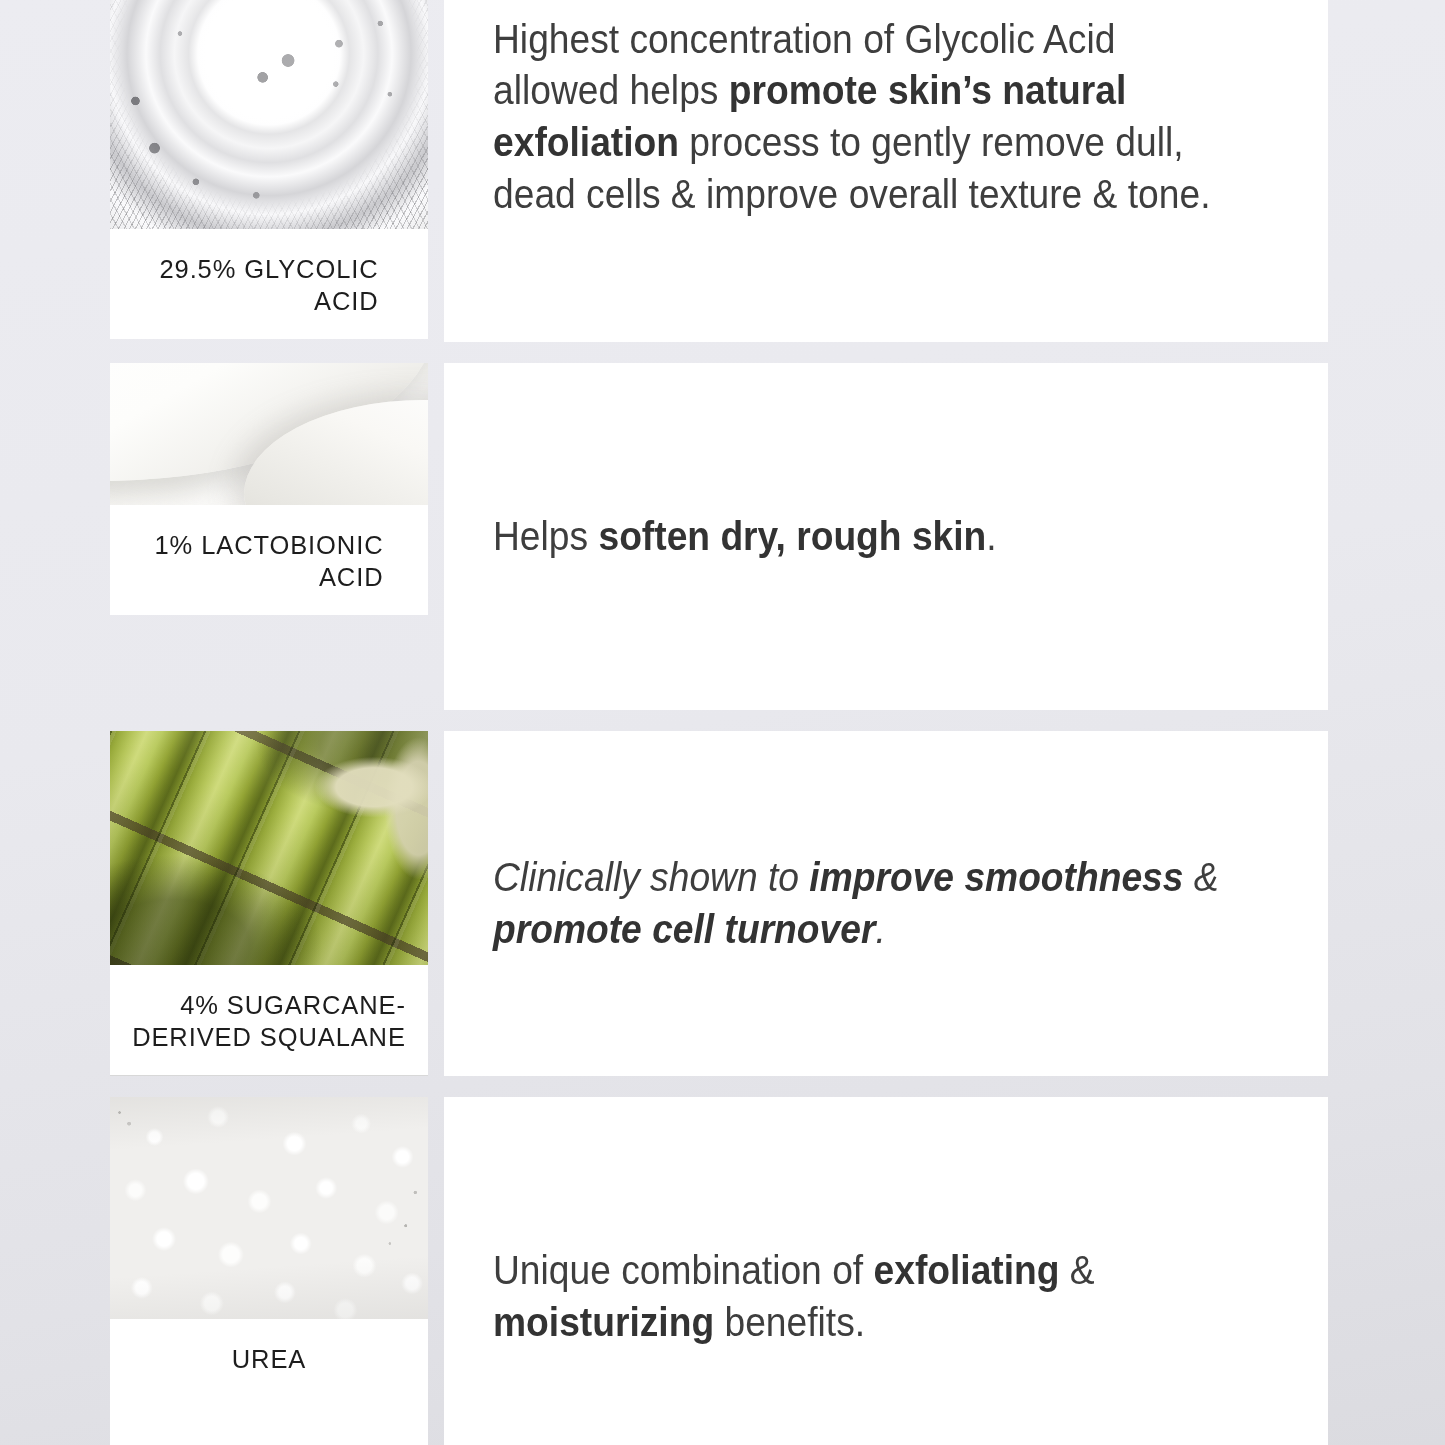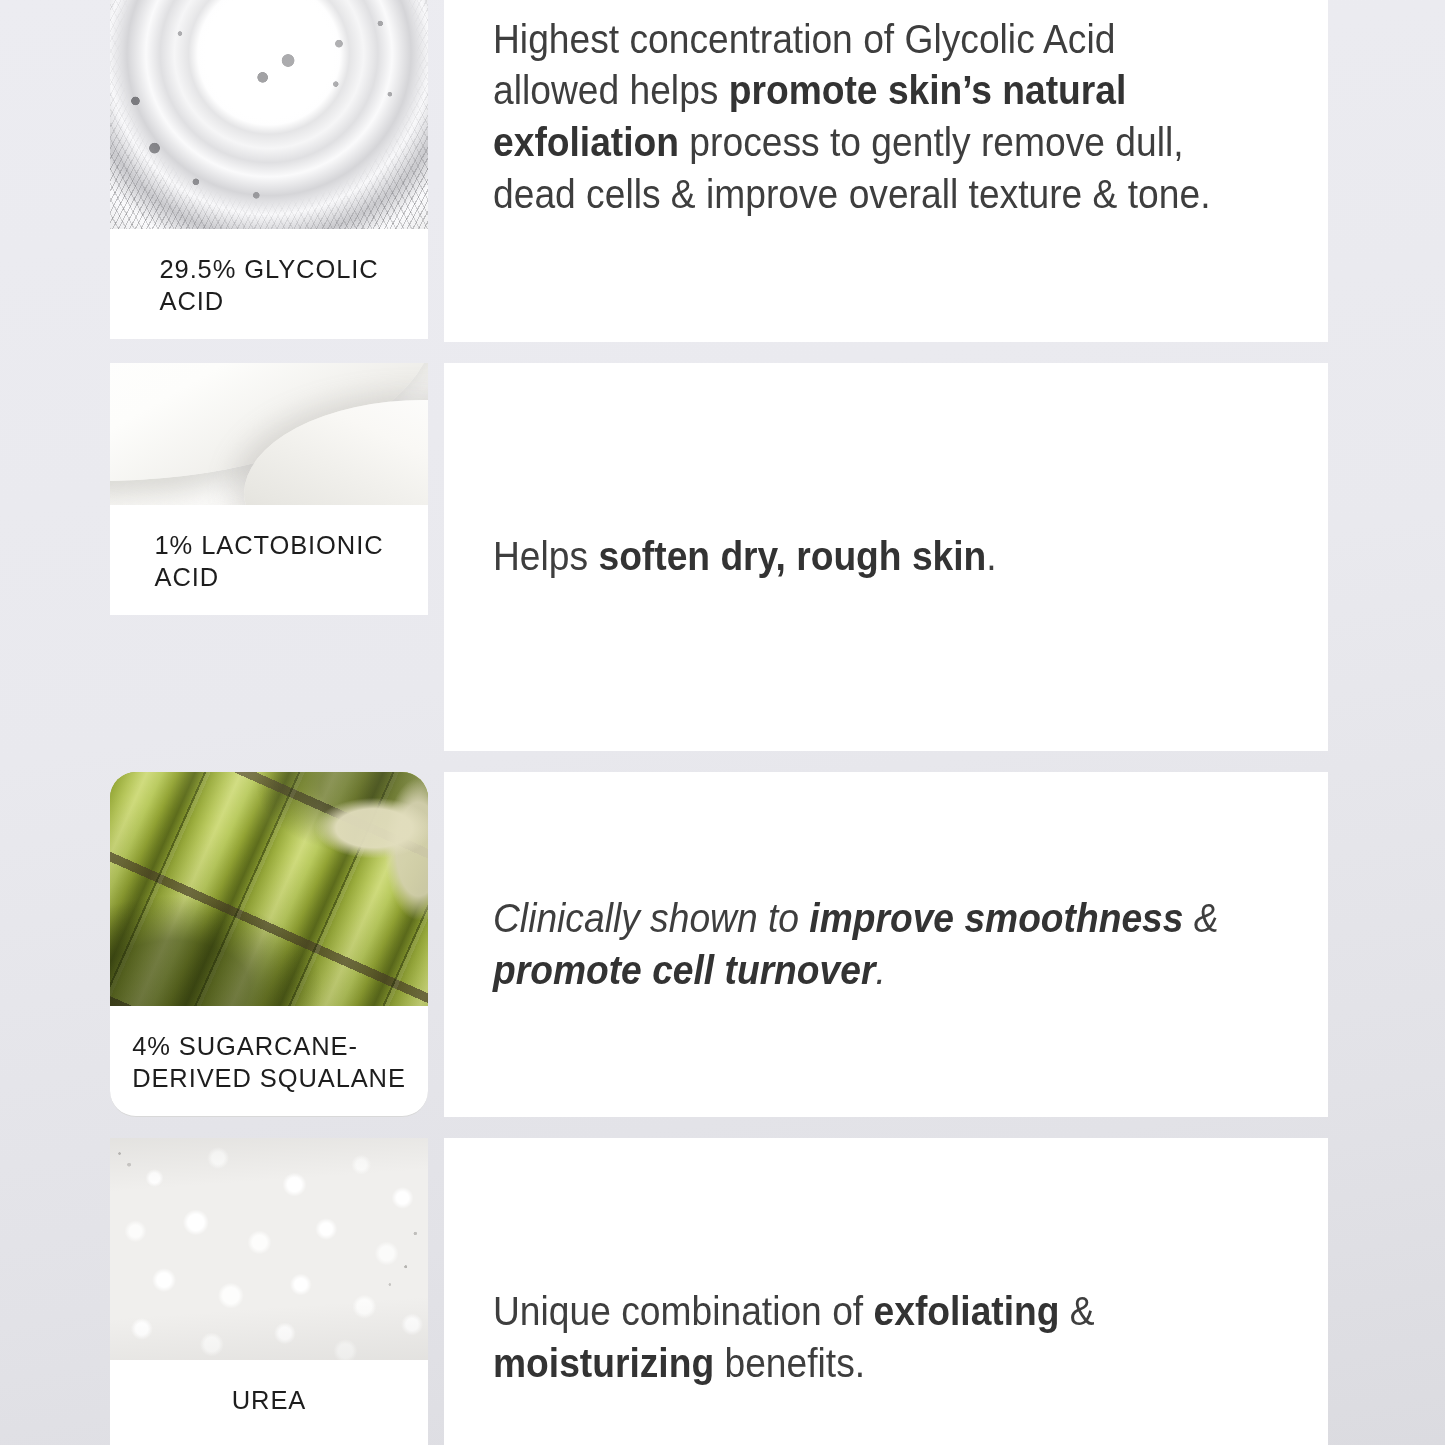--- a/index.html
+++ b/index.html
@@ -47,21 +47,21 @@
     position: relative;
     overflow: hidden;
     background: #f2f2f2;
   }
 
   .caption {
     flex: 1;
     display: flex;
     align-items: flex-start;
     justify-content: center;
-    text-align: left;
+    text-align: right;
     padding: 24px 10px 22px 10px;
   }
 
   .caption-text {
     font-family: "Liberation Sans", sans-serif;
     font-size: 25.5px;
     line-height: 1.26;
     letter-spacing: 0.9px;
     color: #1d1d1d;
     font-weight: 400;
@@ -89,23 +89,23 @@
   }
 
   .copy-text b { font-weight: 700; color: #333333; }
 
   
   .row-1 .ingredient-card,
   .row-1 .copy-card { height: 447px; }
   .row-1 .copy-card  { height: 450px; }
 
   .row-2 .ingredient-card { height: 252px; }
-  .row-2 .copy-card       { height: 388px; }
-
-  .row-3 .ingredient-card { height: 345px; border-radius: 26px; }
+  .row-2 .copy-card       { height: 347px; }
+
+  .row-3 .ingredient-card { height: 345px; }
   .row-3 .copy-card       { height: 345px; font-style: italic; }
 
   .row-4 .ingredient-card { height: 400px; }
   .row-4 .copy-card       { height: 400px; }
 
   .row-1 .swatch { height: 338px; }
   .row-2 .swatch { height: 237px; }
   .row-3 .swatch { height: 237px; }
   .row-4 .swatch { height: 222px; }
 

